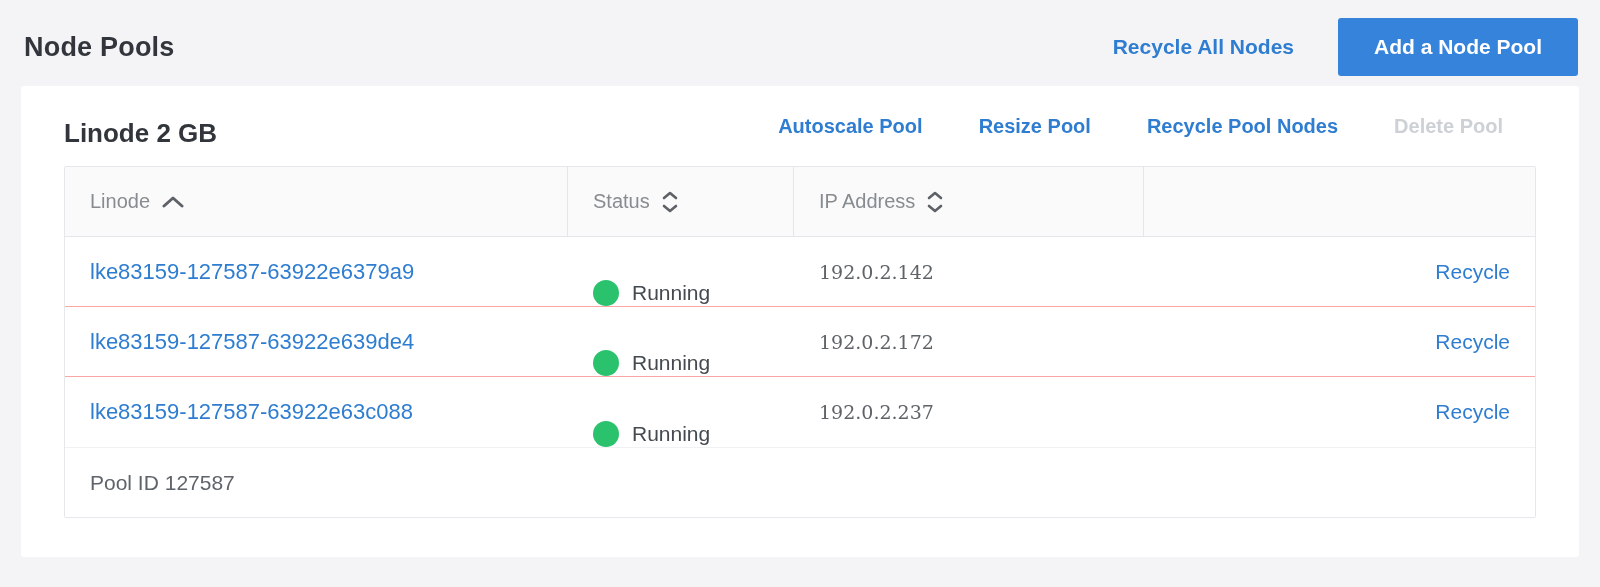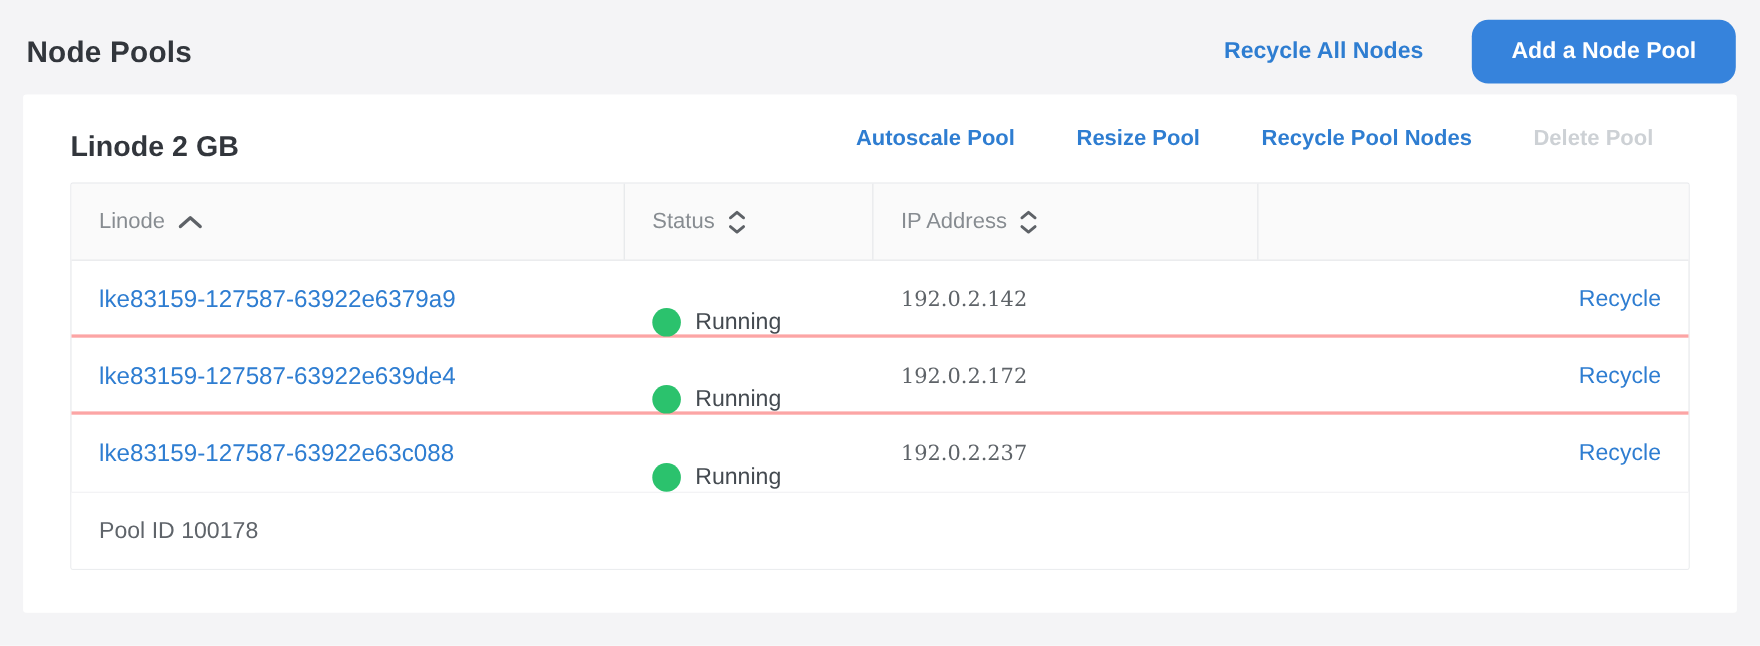--- a/index.html
+++ b/index.html
@@ -34,21 +34,21 @@
     cursor: pointer;
   }
   .recycle-all { font-size: 21px; }
   .btn-primary {
     background: var(--button-blue, #3683dc);
     color: #ffffff;
     font-family: "Liberation Sans", sans-serif;
     font-weight: bold;
     font-size: 21px;
     border: none;
-    border-radius: 15px;
+    border-radius: 3px;
     height: 58px;
     padding: 0 36px;
     cursor: pointer;
   }
 
   
   .card {
     margin: 0 21px;
     height: 471px;
     background: #ffffff;
@@ -97,21 +97,21 @@
     padding-left: 25px;
     gap: 12px;
     font-size: 20px;
     color: #878c91;
     cursor: pointer;
   }
   .th.with-divider { border-right: 1px solid #e4e6e9; }
   .sort-icon { display: inline-flex; flex-direction: column; gap: 4px; }
   .sort-icon svg { display: block; }
 
-  .trow { height: 70px; border-bottom: 3px solid #fca5a5; }
+  .trow { height: 70px; border-bottom: 1px solid #fca5a5; }
   .trow:last-of-type { border-bottom: none; }
   .td { padding-left: 25px; font-size: 21px; }
   a.cell-link {
     color: var(--link-blue, #2e7dd1);
     font-size: 22px;
     text-decoration: none;
     cursor: pointer;
   }
   .status-cell { display: flex; align-items: center; gap: 13px; margin-top: 43px; }
   .status-dot {
@@ -245,18 +245,18 @@
       <span class="status-text">Running</span>
     </div>
     <div class="td ip-cell">192.0.2.237</div>
     <div class="td action-cell">
       <a class="recycle-link">Recycle</a>
     </div>
   </div>
 </div>
 
       <div class="tfoot">
-        <span>Pool ID 100178</span>
+        <span>Pool ID 127587</span>
       </div>
 
     </div>
   </div>
 </div>
 
 </body></html>

